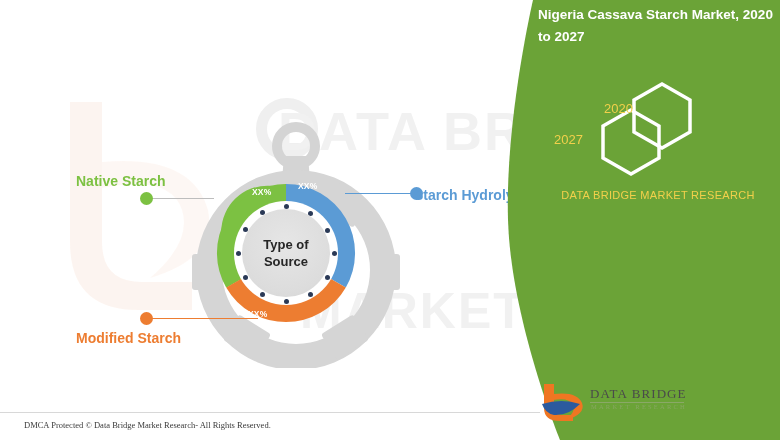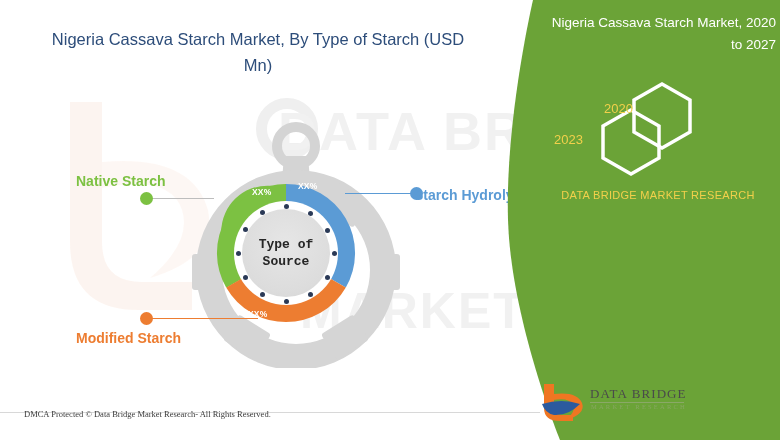--- a/index.html
+++ b/index.html
@@ -49,21 +49,21 @@
 
   
   .donut-wrap { position: absolute; left: 196px; top: 163px; width: 180px; height: 180px; }
   .donut { position: absolute; inset: 0; }
 
   .donut-center {
     position: absolute; left: 46px; top: 46px; width: 88px; height: 88px;
     border-radius: 50%;
     background: radial-gradient(circle at 50% 40%, #e6e6e6 0%, #dcdcdc 70%, #d3d3d3 100%);
     display: flex; flex-direction: column; align-items: center; justify-content: center;
-    color: #262626; font-size: 13px; font-weight: 700; line-height: 17px; text-align: center; font-family: Liberation Mono, monospace;
+    color: #262626; font-size: 13px; font-weight: 700; line-height: 17px; text-align: center;
   }
 
   .seg-label {
     position: absolute; color: #ffffff; font-size: 8.5px; font-weight: 700;
     letter-spacing: .2px;
   }
   .lbl-green { left: 56px; top: 24px; }
   .lbl-blue  { left: 102px; top: 18px; }
   .lbl-orange{ left: 52px; top: 146px; }
 
@@ -85,36 +85,36 @@
   .dot-orange { left: 140px; top: 312px; background: #ed7d31; }
 
   .legend-label { position: absolute; font-size: 14px; font-weight: 700; white-space: nowrap; }
   .lg-green  { left: 76px;  top: 173px; color: #7cc142; }
   .lg-blue   { left: 414px; top: 187px; color: #5b9bd5; }
   .lg-orange { left: 76px;  top: 330px; color: #ed7d31; }
 
   
   .footer-rule { position: absolute; left: 0; top: 412px; width: 540px; height: 1px; background: #d8d8d8; }
   .footer-text {
-    position: absolute; top: 409px; font-family: "Liberation Serif", serif;
+    position: absolute; top: 420px; font-family: "Liberation Serif", serif;
     font-size: 8.5px; color: #3a3a3a; white-space: nowrap;
   }
   .f-left  { left: 24px; }
   .f-right { left: 287px; }
 
   
   .green-panel {
     position: absolute; left: 0; top: 0; width: 780px; height: 440px;
     pointer-events: none;
   }
   .green-content { position: absolute; left: 528px; top: 0; width: 252px; height: 440px; }
 
   .panel-title {
-    position: absolute; left: 10px; top: 12px; width: 238px;
-    color: #ffffff; font-size: 13.5px; line-height: 22px; text-align: right;
+    position: absolute; left: 10px; top: 4px; width: 238px;
+    color: #ffffff; font-size: 13.5px; line-height: 22px; text-align: left; font-weight: bold;
   }
   .hexes { position: absolute; left: 58px; top: 80px; width: 152px; height: 100px; }
   .hex-text {
     position: absolute; color: #f2d04b; font-size: 13px; font-weight: 400;
   }
   .hex-2027 { left: 26px; top: 132px; }
   .hex-2020 { left: 76px; top: 101px; }
 
   .panel-brand {
     position: absolute; left: 16px; top: 185px; width: 228px;
@@ -145,21 +145,20 @@
     <div class="wm-b">
       <svg viewBox="0 0 180 230" width="180" height="230">
         <path d="M28 10 L60 10 L60 150 Q60 190 100 190 L150 190 L150 218 L96 218 Q28 218 28 150 Z" fill="#fbece4"></path>
         <path d="M60 70 Q150 62 166 118 Q176 166 108 186 Q150 150 140 118 Q128 82 60 96 Z" fill="#fdf2ec"></path>
       </svg>
     </div>
     <div class="wm-ring"></div>
     <div class="wm-text wm-top">DATA BRIDGE</div>
     <div class="wm-text wm-bottom">MARKET RESEARCH</div>
 
-    <div class="title">Nigeria Cassava Starch Market, By Type of Starch (USD Mn)</div>
 
     <div class="stopwatch">
       <svg viewBox="0 0 240 250" width="240" height="250">
         <g fill="#d4d4d4">
           <path d="M120 4 a24 24 0 0 0 -24 24 a24 24 0 0 0 16 22.6 l0 12 l16 0 l0 -12 a24 24 0 0 0 16 -22.6 a24 24 0 0 0 -24 -24 z
                    M120 14 a14 14 0 0 1 14 14 a14 14 0 0 1 -14 14 a14 14 0 0 1 -14 -14 a14 14 0 0 1 14 -14 z"></path>
         </g>
         <g fill="#d4d4d4">
           <path d="M120 38
             L132 38 L134 62 L120 62 L106 62 L108 38 Z"></path>
@@ -250,21 +249,21 @@
 
   <div class="green-content">
     <div class="panel-title">Nigeria Cassava Starch Market, 2020 to 2027</div>
 
     <div class="hexes">
       <svg viewBox="0 0 152 100" width="152" height="100">
         <polygon points="76,4 104,20 104,52 76,68 48,52 48,20" fill="none" stroke="#ffffff" stroke-width="3.5"></polygon>
         <polygon points="45,30 73,46 73,78 45,94 17,78 17,46" fill="none" stroke="#ffffff" stroke-width="3.5"></polygon>
       </svg>
     </div>
-    <span class="hex-text hex-2027">2023</span>
+    <span class="hex-text hex-2027">2027</span>
     <span class="hex-text hex-2020">2020</span>
 
     <div class="panel-brand">DATA BRIDGE MARKET RESEARCH</div>
   </div>
 
   <div class="logo-box">
     <svg viewBox="0 0 46 40" width="46" height="40">
       <path d="M4 2 L14 2 L14 26 Q14 33 22 33 L33 33 L33 39 L20 39 Q4 39 4 26 Z" fill="#ef7622"></path>
       <path d="M13 12 Q37 9 42 21 Q46 32 26 38 Q36 30 33 23 Q29 15 13 18 Z" fill="#ef7622"></path>
       <path d="M2 22 Q22 16 40 22 Q28 34 14 33 Q5 31 2 22 Z" fill="#2b5a9e"></path>

